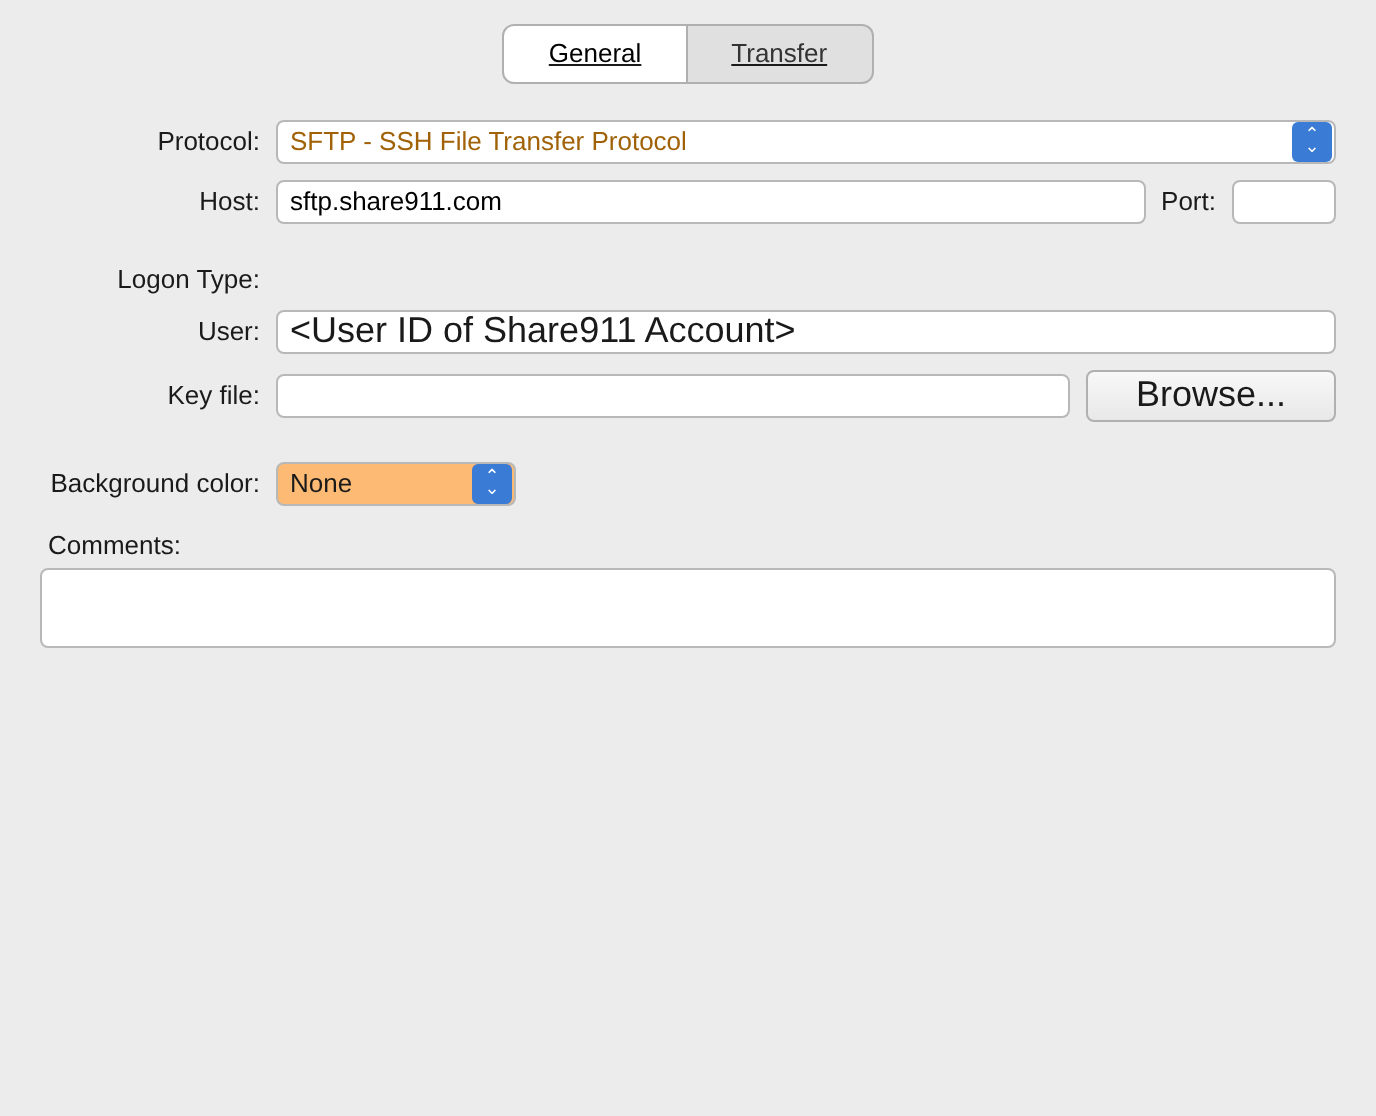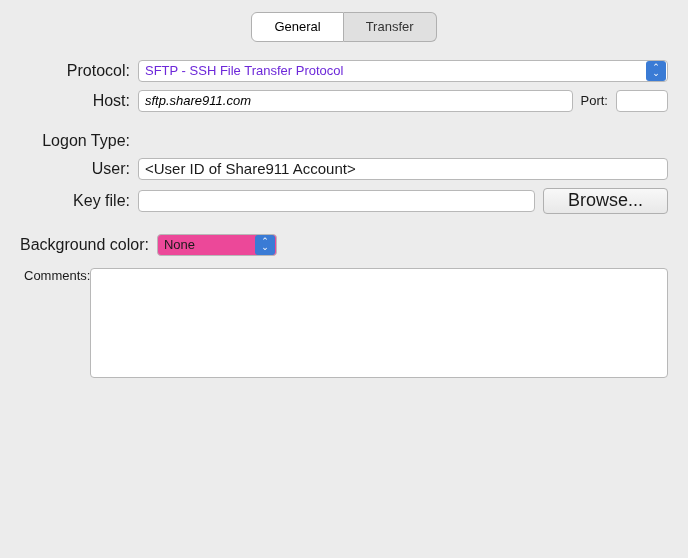--- a/index.html
+++ b/index.html
@@ -28,20 +28,21 @@
       gap: 0;
     }
 
     
     .tab-bar {
       display: flex;
       justify-content: center;
       align-items: center;
       margin-bottom: 18px;
       gap: 0;
+      text-decoration: underline;
     }
 
     .tab {
       padding: 4px 22px;
       border: 1px solid #b0b0b0;
       background: #e0e0e0;
       cursor: pointer;
       font-size: 13px;
       color: #333;
       line-height: 1.5;
@@ -66,34 +67,34 @@
     }
 
     .form-row {
       display: flex;
       align-items: center;
       margin-bottom: 8px;
       gap: 8px;
     }
 
     .form-label {
-      font-size: 16px;
+      font-size: 13px;
       color: #1a1a1a;
       text-align: right;
       white-space: nowrap;
       min-width: 110px;
     }
 
     .form-input {
       height: 22px;
       border: 1px solid #b8b8b8;
       border-radius: 4px;
       background: #ffffff;
       padding: 0 6px;
-      font-size: 15px;
+      font-size: 18px;
       outline: none;
       color: #1a1a1a;
     }
 
     .form-input.full {
       flex: 1;
     }
 
     .select-wrapper {
       position: relative;
@@ -102,21 +103,21 @@
 
     .form-select {
       width: 100%;
       height: 22px;
       border: 1px solid #b8b8b8;
       border-radius: 4px;
       background: #ffffff;
       padding: 0 32px 0 6px;
       font-size: 13px;
       outline: none;
-      color: #6d28d9;
+      color: #a16207;
       appearance: none;
       -webkit-appearance: none;
       cursor: pointer;
     }
 
     .select-arrow {
       position: absolute;
       right: 2px;
       top: 50%;
       transform: translateY(-50%);
@@ -168,21 +169,20 @@
 
     .host-input {
       height: 22px;
       border: 1px solid #b8b8b8;
       border-radius: 4px;
       background: #ffffff;
       padding: 0 6px;
       font-size: 13px;
       outline: none;
       flex: 1;
-      font-style: italic;
     }
 
     .port-label {
       font-size: 13px;
       color: #1a1a1a;
       white-space: nowrap;
     }
 
     .divider {
       height: 12px;
@@ -203,21 +203,21 @@
     .bg-select-wrapper {
       position: relative;
       width: 120px;
     }
 
     .bg-select {
       width: 100%;
       height: 22px;
       border: 1px solid #b8b8b8;
       border-radius: 4px;
-      background: #ec4899;
+      background: #fdba74;
       padding: 0 24px 0 6px;
       font-size: 13px;
       outline: none;
       color: #1a1a1a;
       appearance: none;
       -webkit-appearance: none;
       cursor: pointer;
     }
 
     .comments-textarea {
@@ -229,21 +229,21 @@
       font-size: 13px;
       outline: none;
       resize: none;
       font-family: inherit;
       color: #1a1a1a;
       height: 110px;
     }
 
     .comments-section {
       display: flex;
-      flex-direction: row;
+      flex-direction: column;
       margin-top: 4px;
     }
 
     .comments-label {
       font-size: 13px;
       color: #1a1a1a;
       margin-bottom: 4px;
       padding-left: 4px;
     }
   </style>

